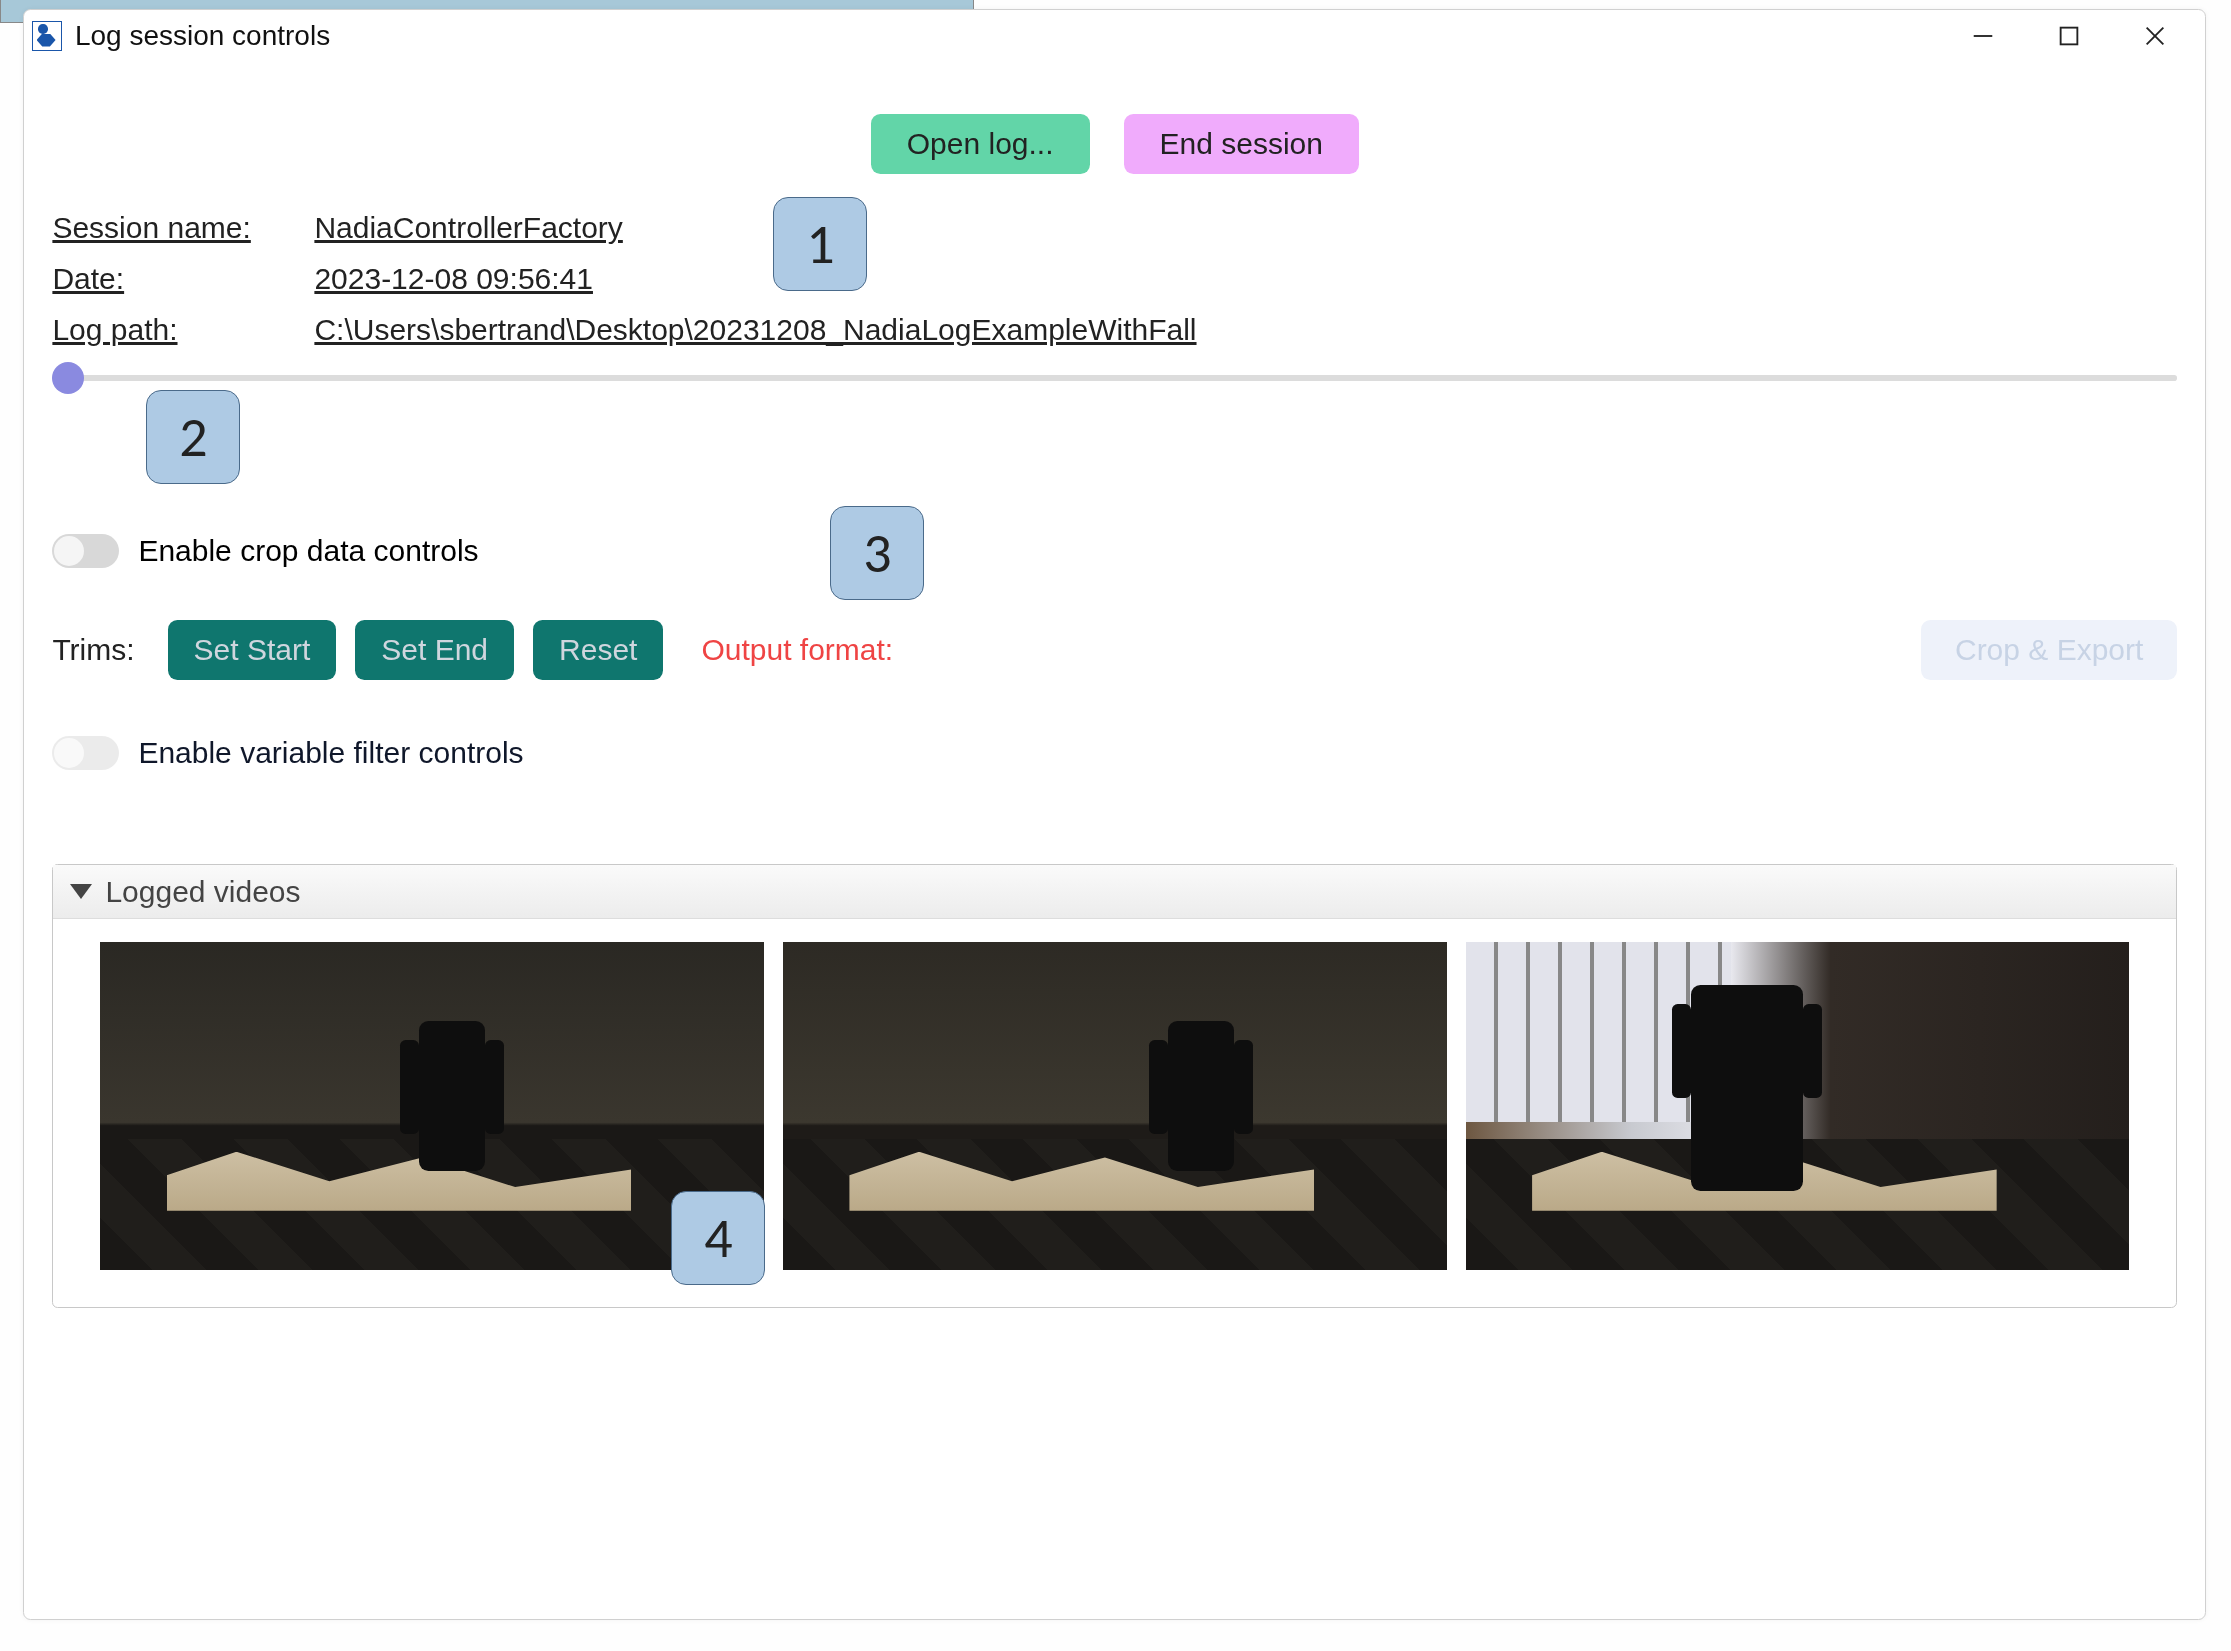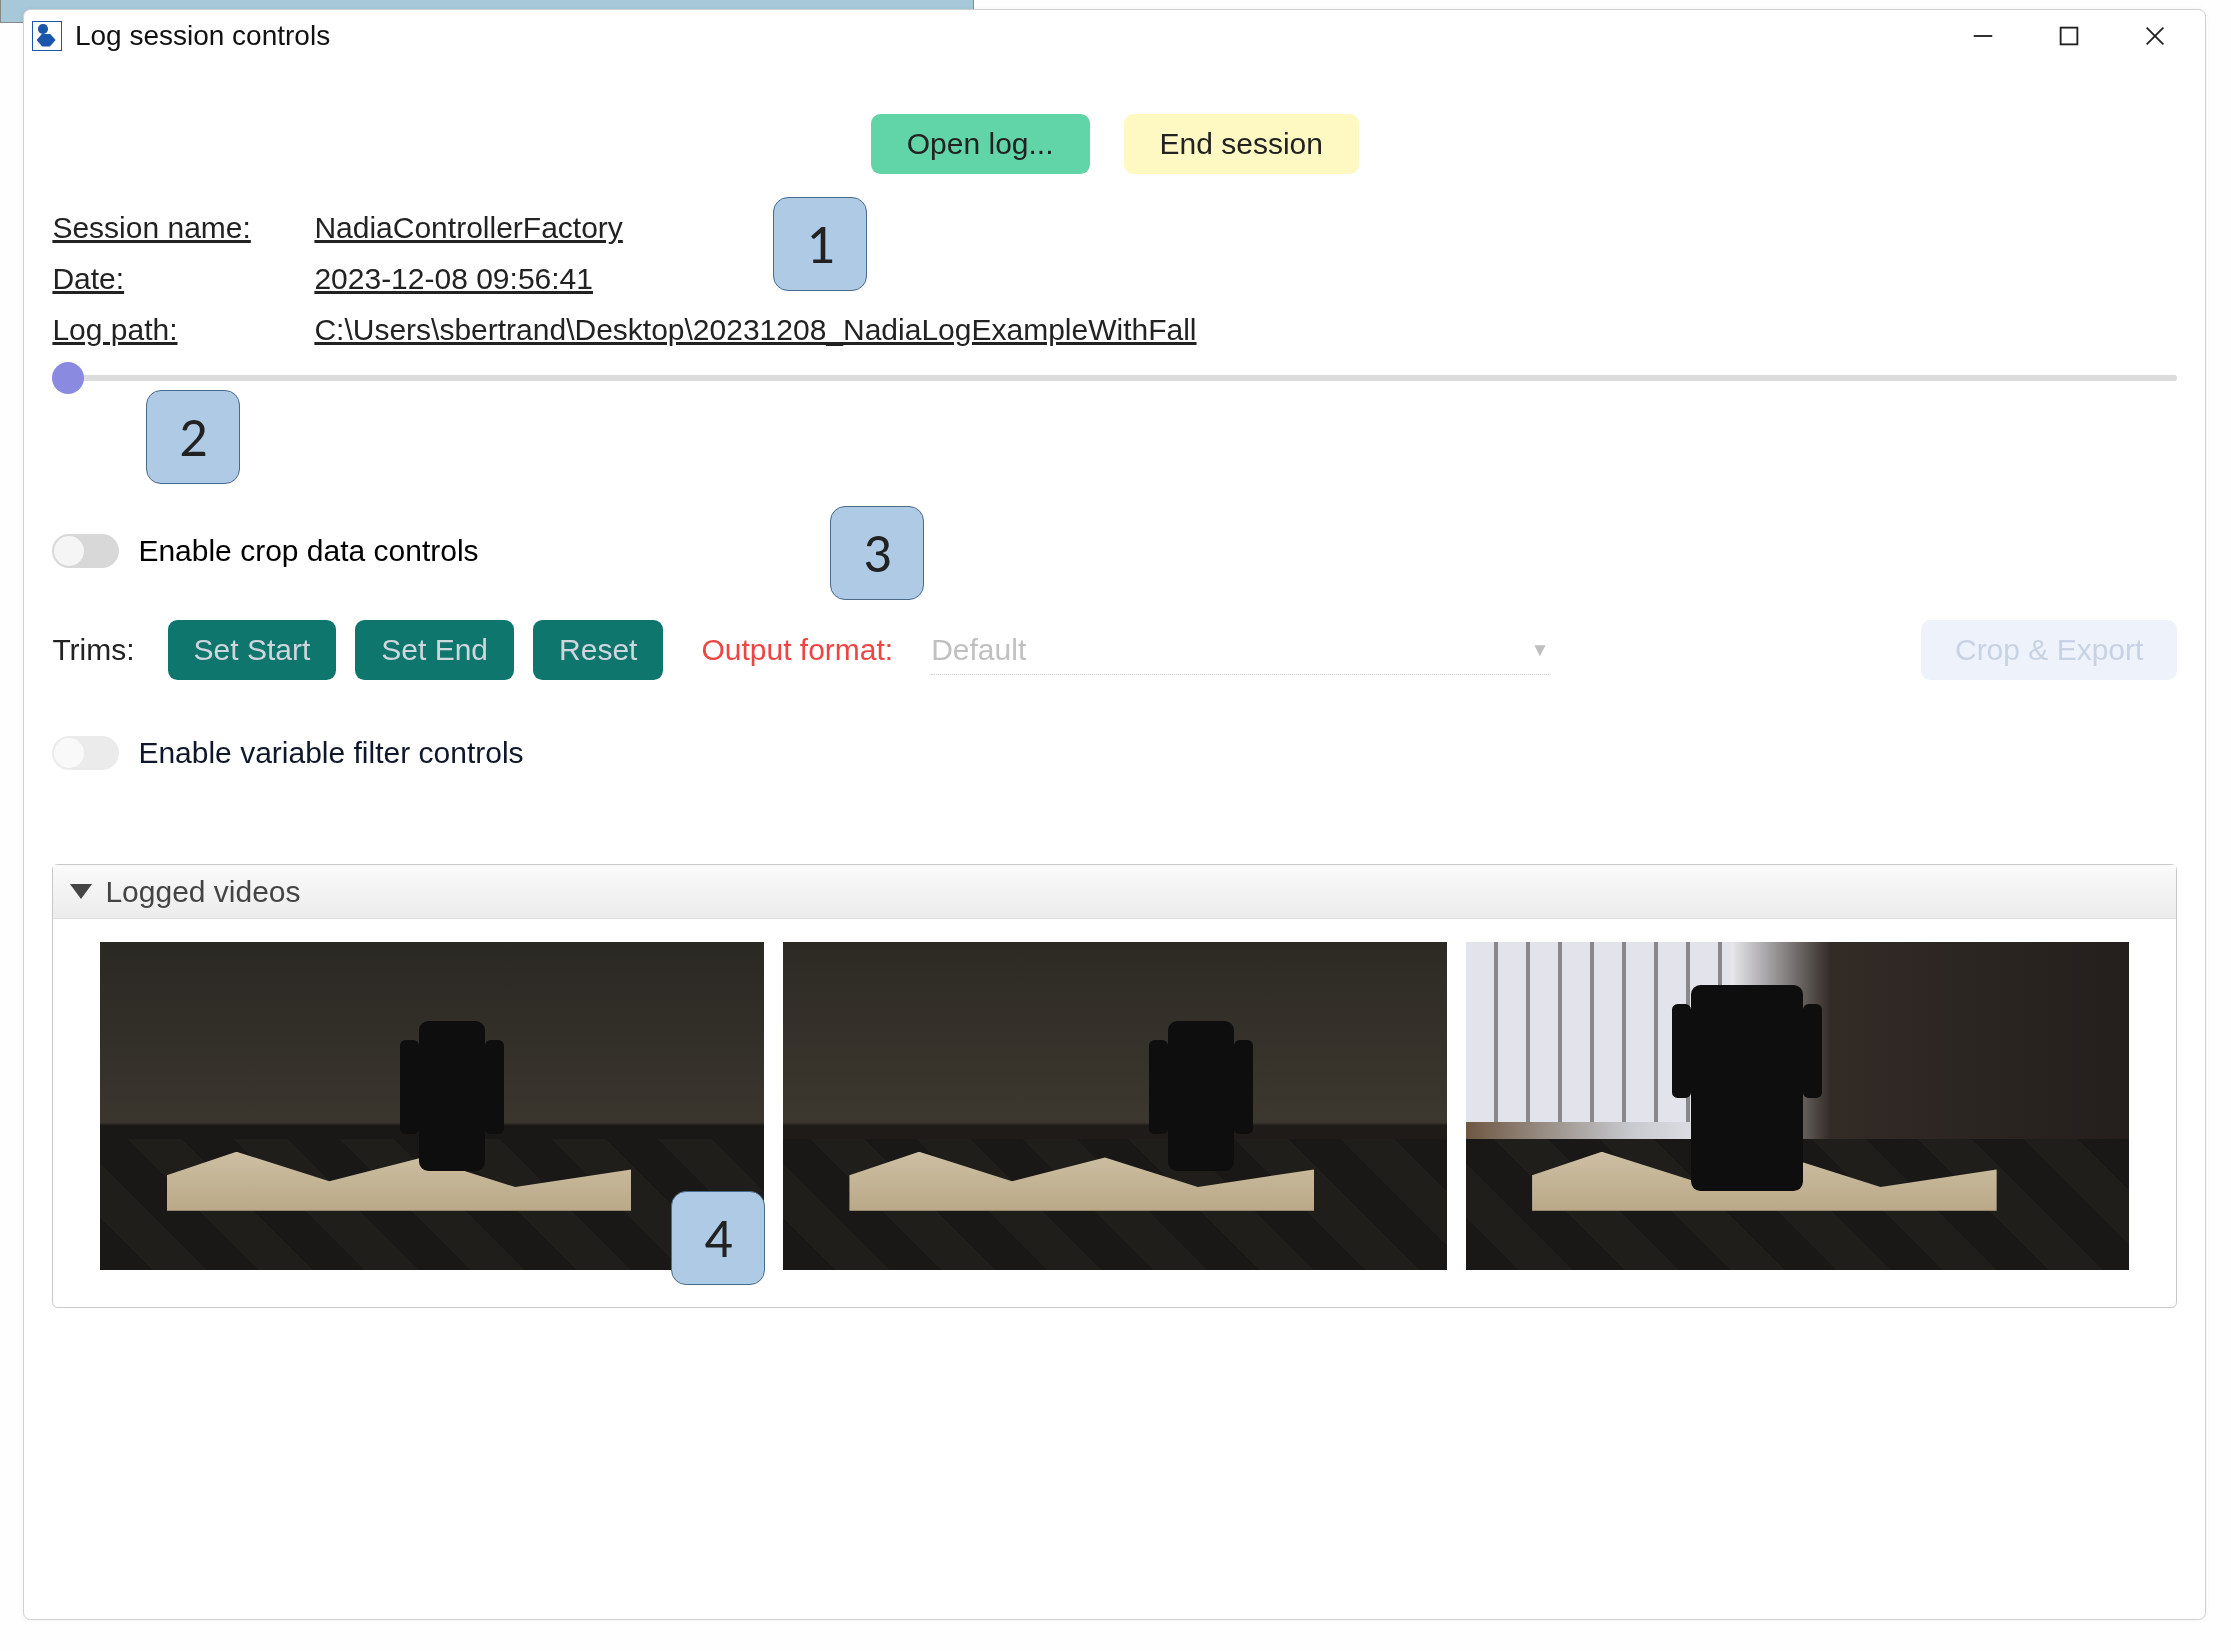--- a/index.html
+++ b/index.html
@@ -98,21 +98,21 @@
     border-radius: 9.4px;
     border: none;
     font-size: 30px;
     cursor: pointer;
   }
   .btn-open {
     background: #62d5a8;
     color: #222;
   }
   .btn-end {
-    background: #fef9c3;
+    background: #f0abfc;
     color: #222;
   }
   
   .info-block {
     font-size: 30px;
     color: #222;
     text-decoration: underline;
   }
   .info-row {
     display: flex;
@@ -340,24 +340,20 @@
       <span>Enable crop data controls</span>
       <div class="callout" style="left:778px; top:-28px;">3</div>
     </div>
 
     <div class="trim-row">
       <span class="trim-label">Trims:</span>
       <button class="ghost-btn">Set Start</button>
       <button class="ghost-btn">Set End</button>
       <button class="ghost-btn">Reset</button>
       <span class="output-label">Output format:</span>
-      <div class="dropdown">
-        <span>Default</span>
-        <span class="dropdown-caret">▼</span>
-      </div>
       <button class="crop-export">Crop &amp; Export</button>
     </div>
 
     <div class="toggle-row" style="margin-top:56px;">
       <span class="toggle light"></span>
       <span class="label-light">Enable variable filter controls</span>
     </div>
 
     <div class="videos-panel">
       <div class="videos-header">

